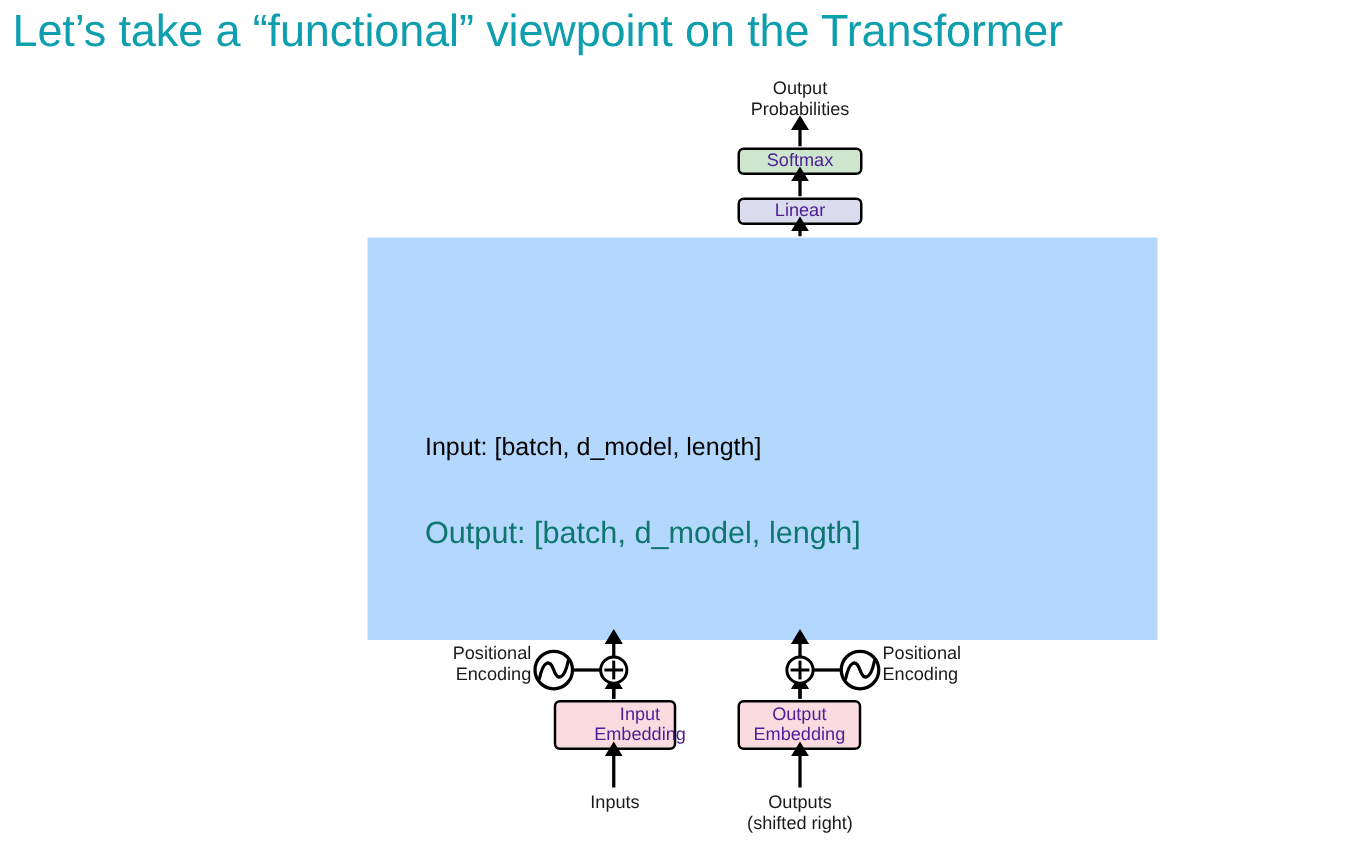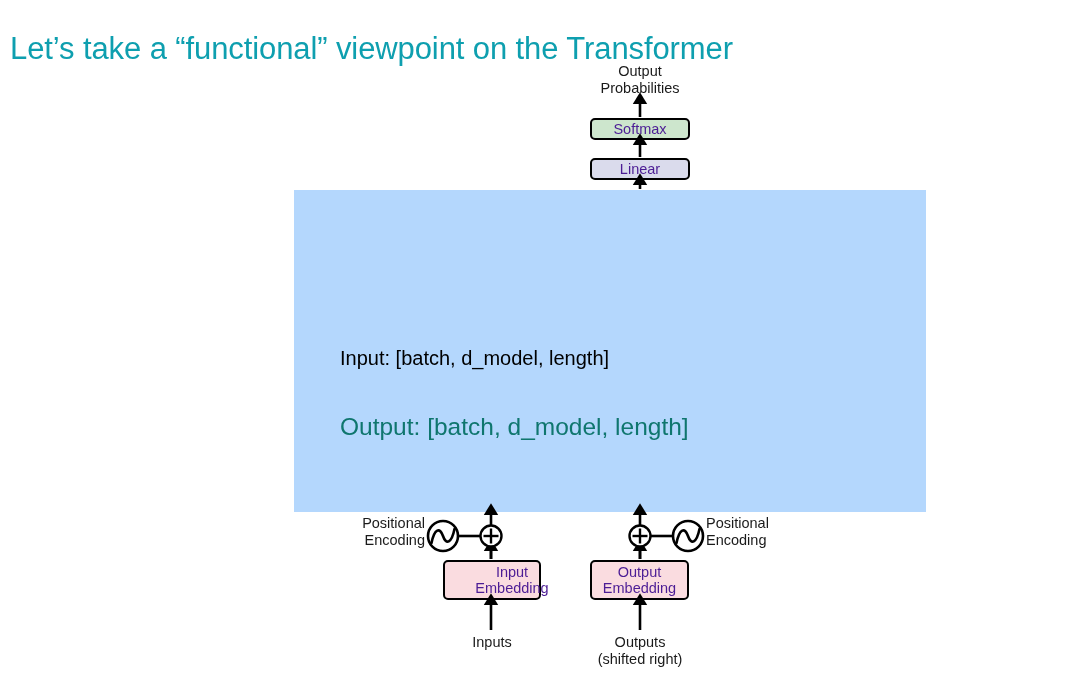--- a/index.html
+++ b/index.html
@@ -14,26 +14,25 @@
     overflow: hidden;
     font-family: "Liberation Sans", sans-serif;
     color: #000000;
   }
 
   
   #slide-title {
     position: absolute;
     left: 10px;
     top: 6px;
-    font-size: 31px;
+    font-size: 36px;
     line-height: 38px;
     color: #0E9FAF;
     white-space: nowrap;
     letter-spacing: -0.1px;
-    margin-top: 24px;
   }
 
   
   .dg-label {
     position: absolute;
     font-family: "Liberation Sans", sans-serif;
     font-size: 14.5px;
     line-height: 17px;
     color: #1a1a1a;
     white-space: pre;

